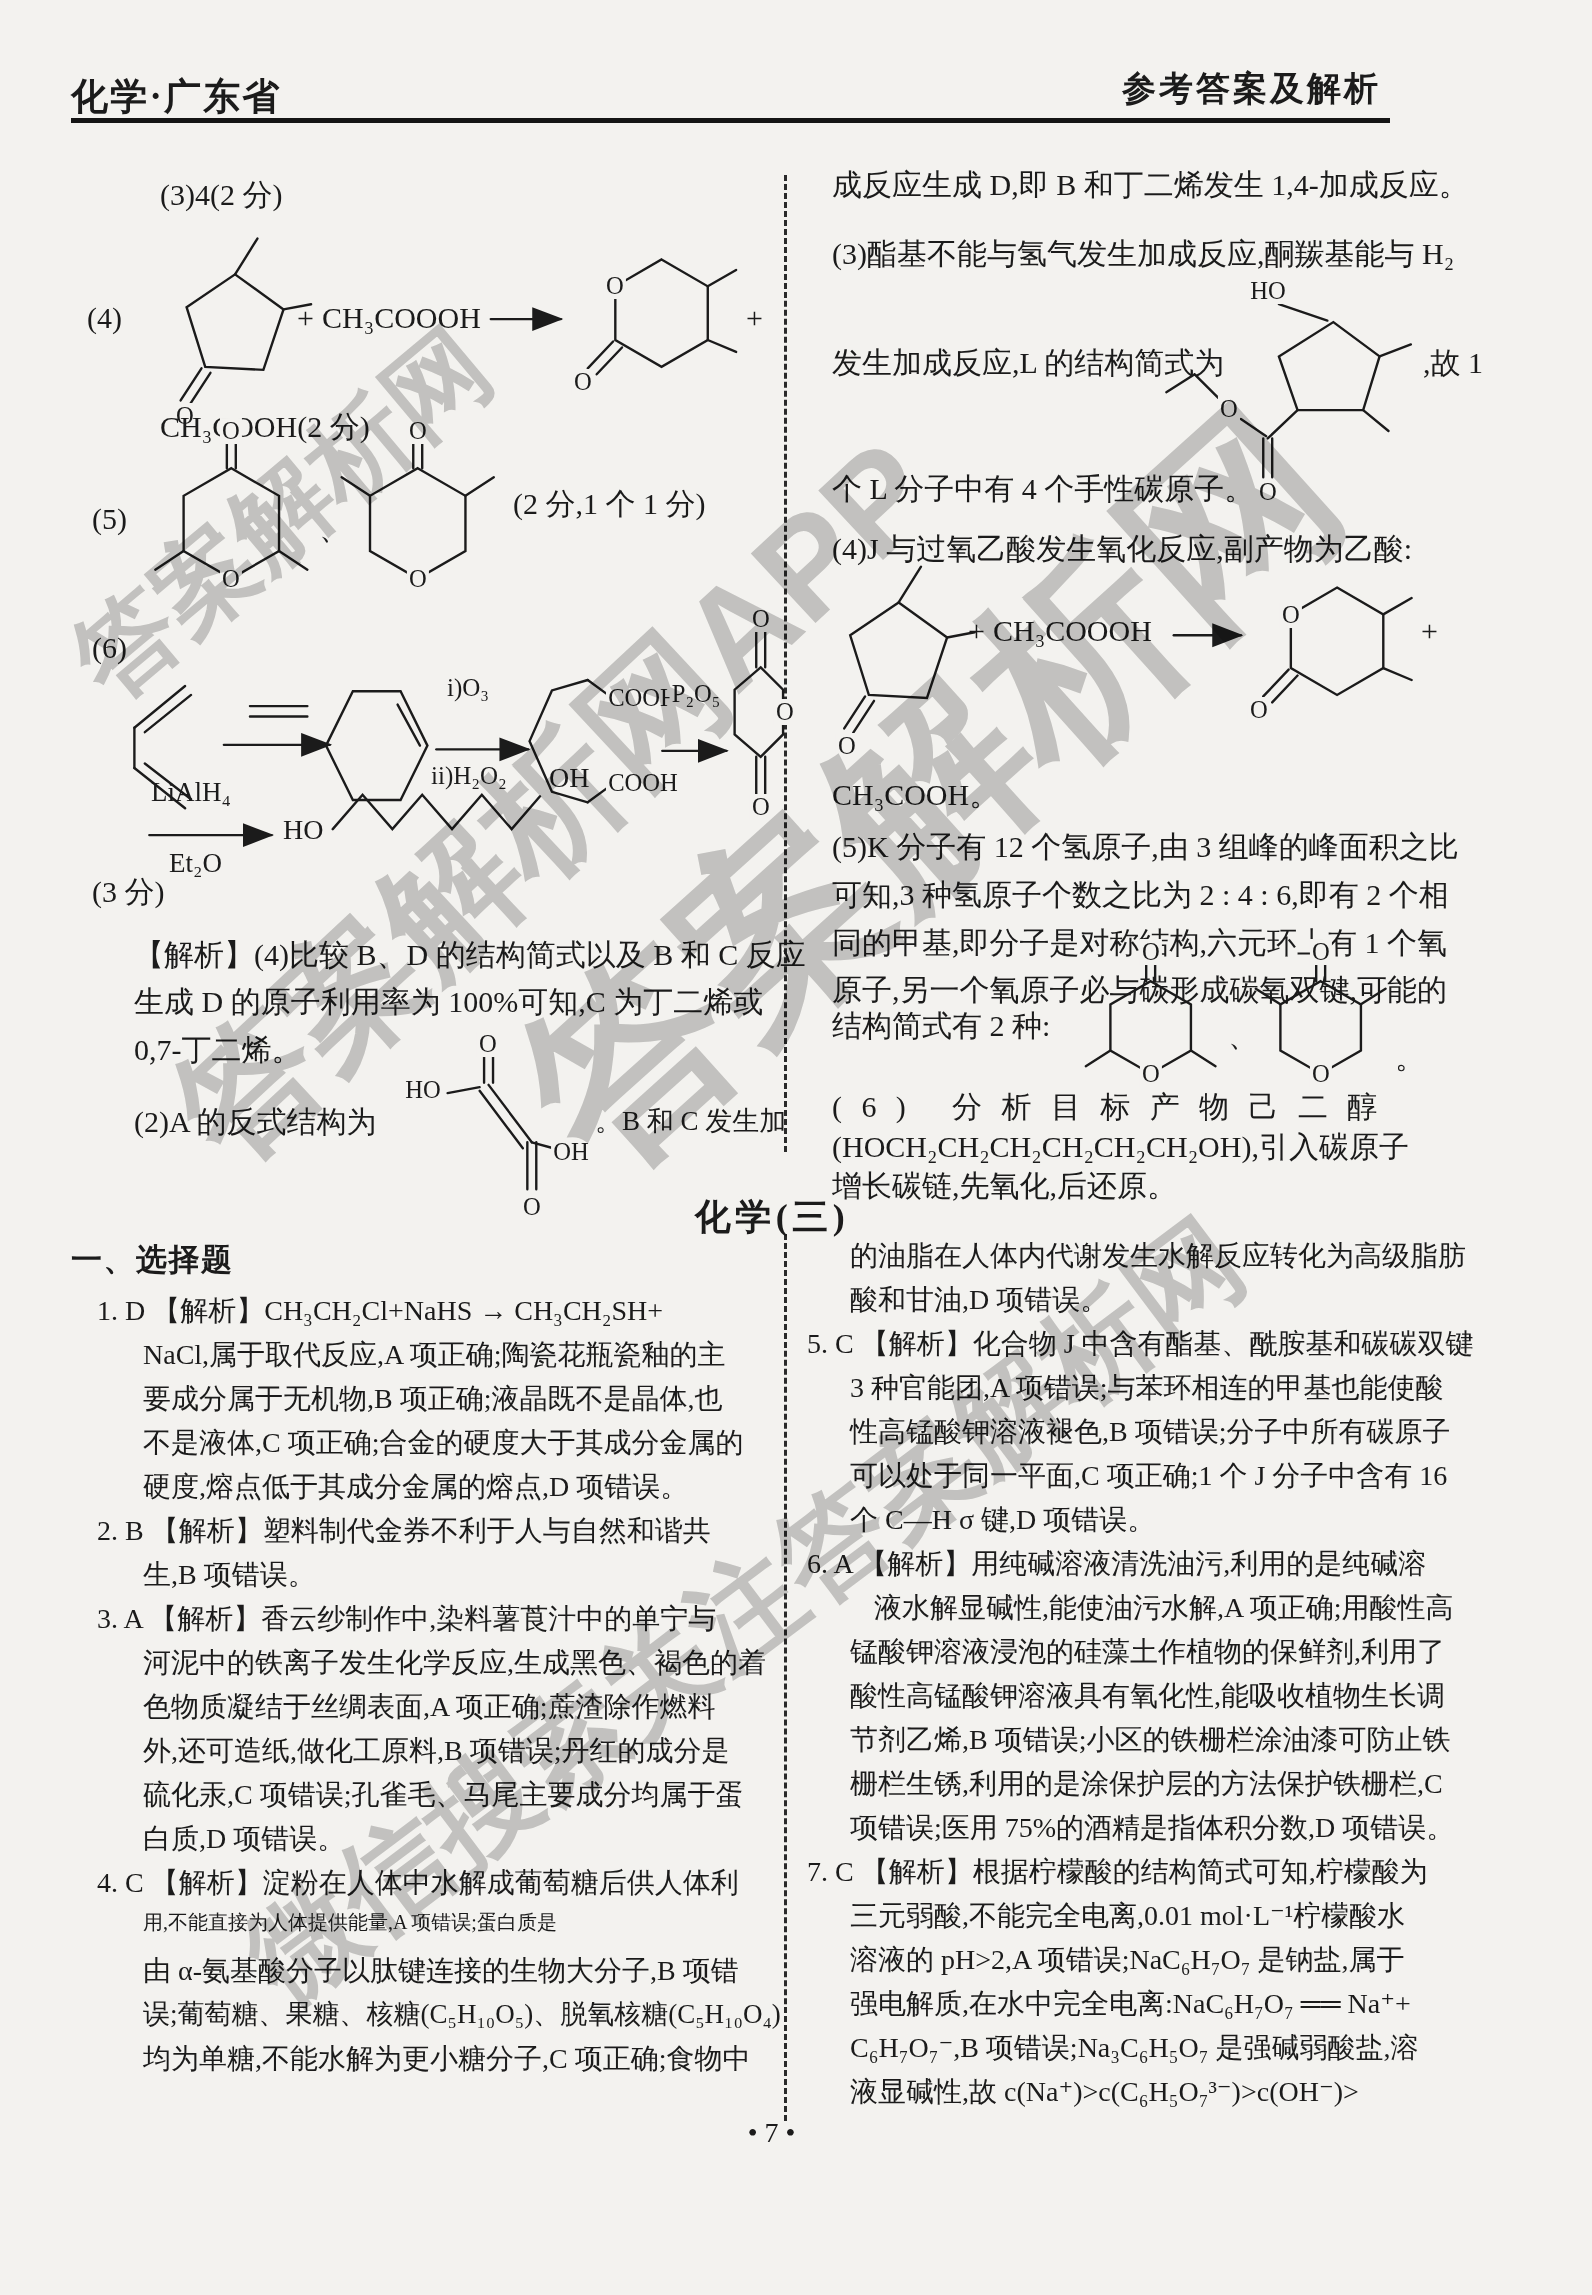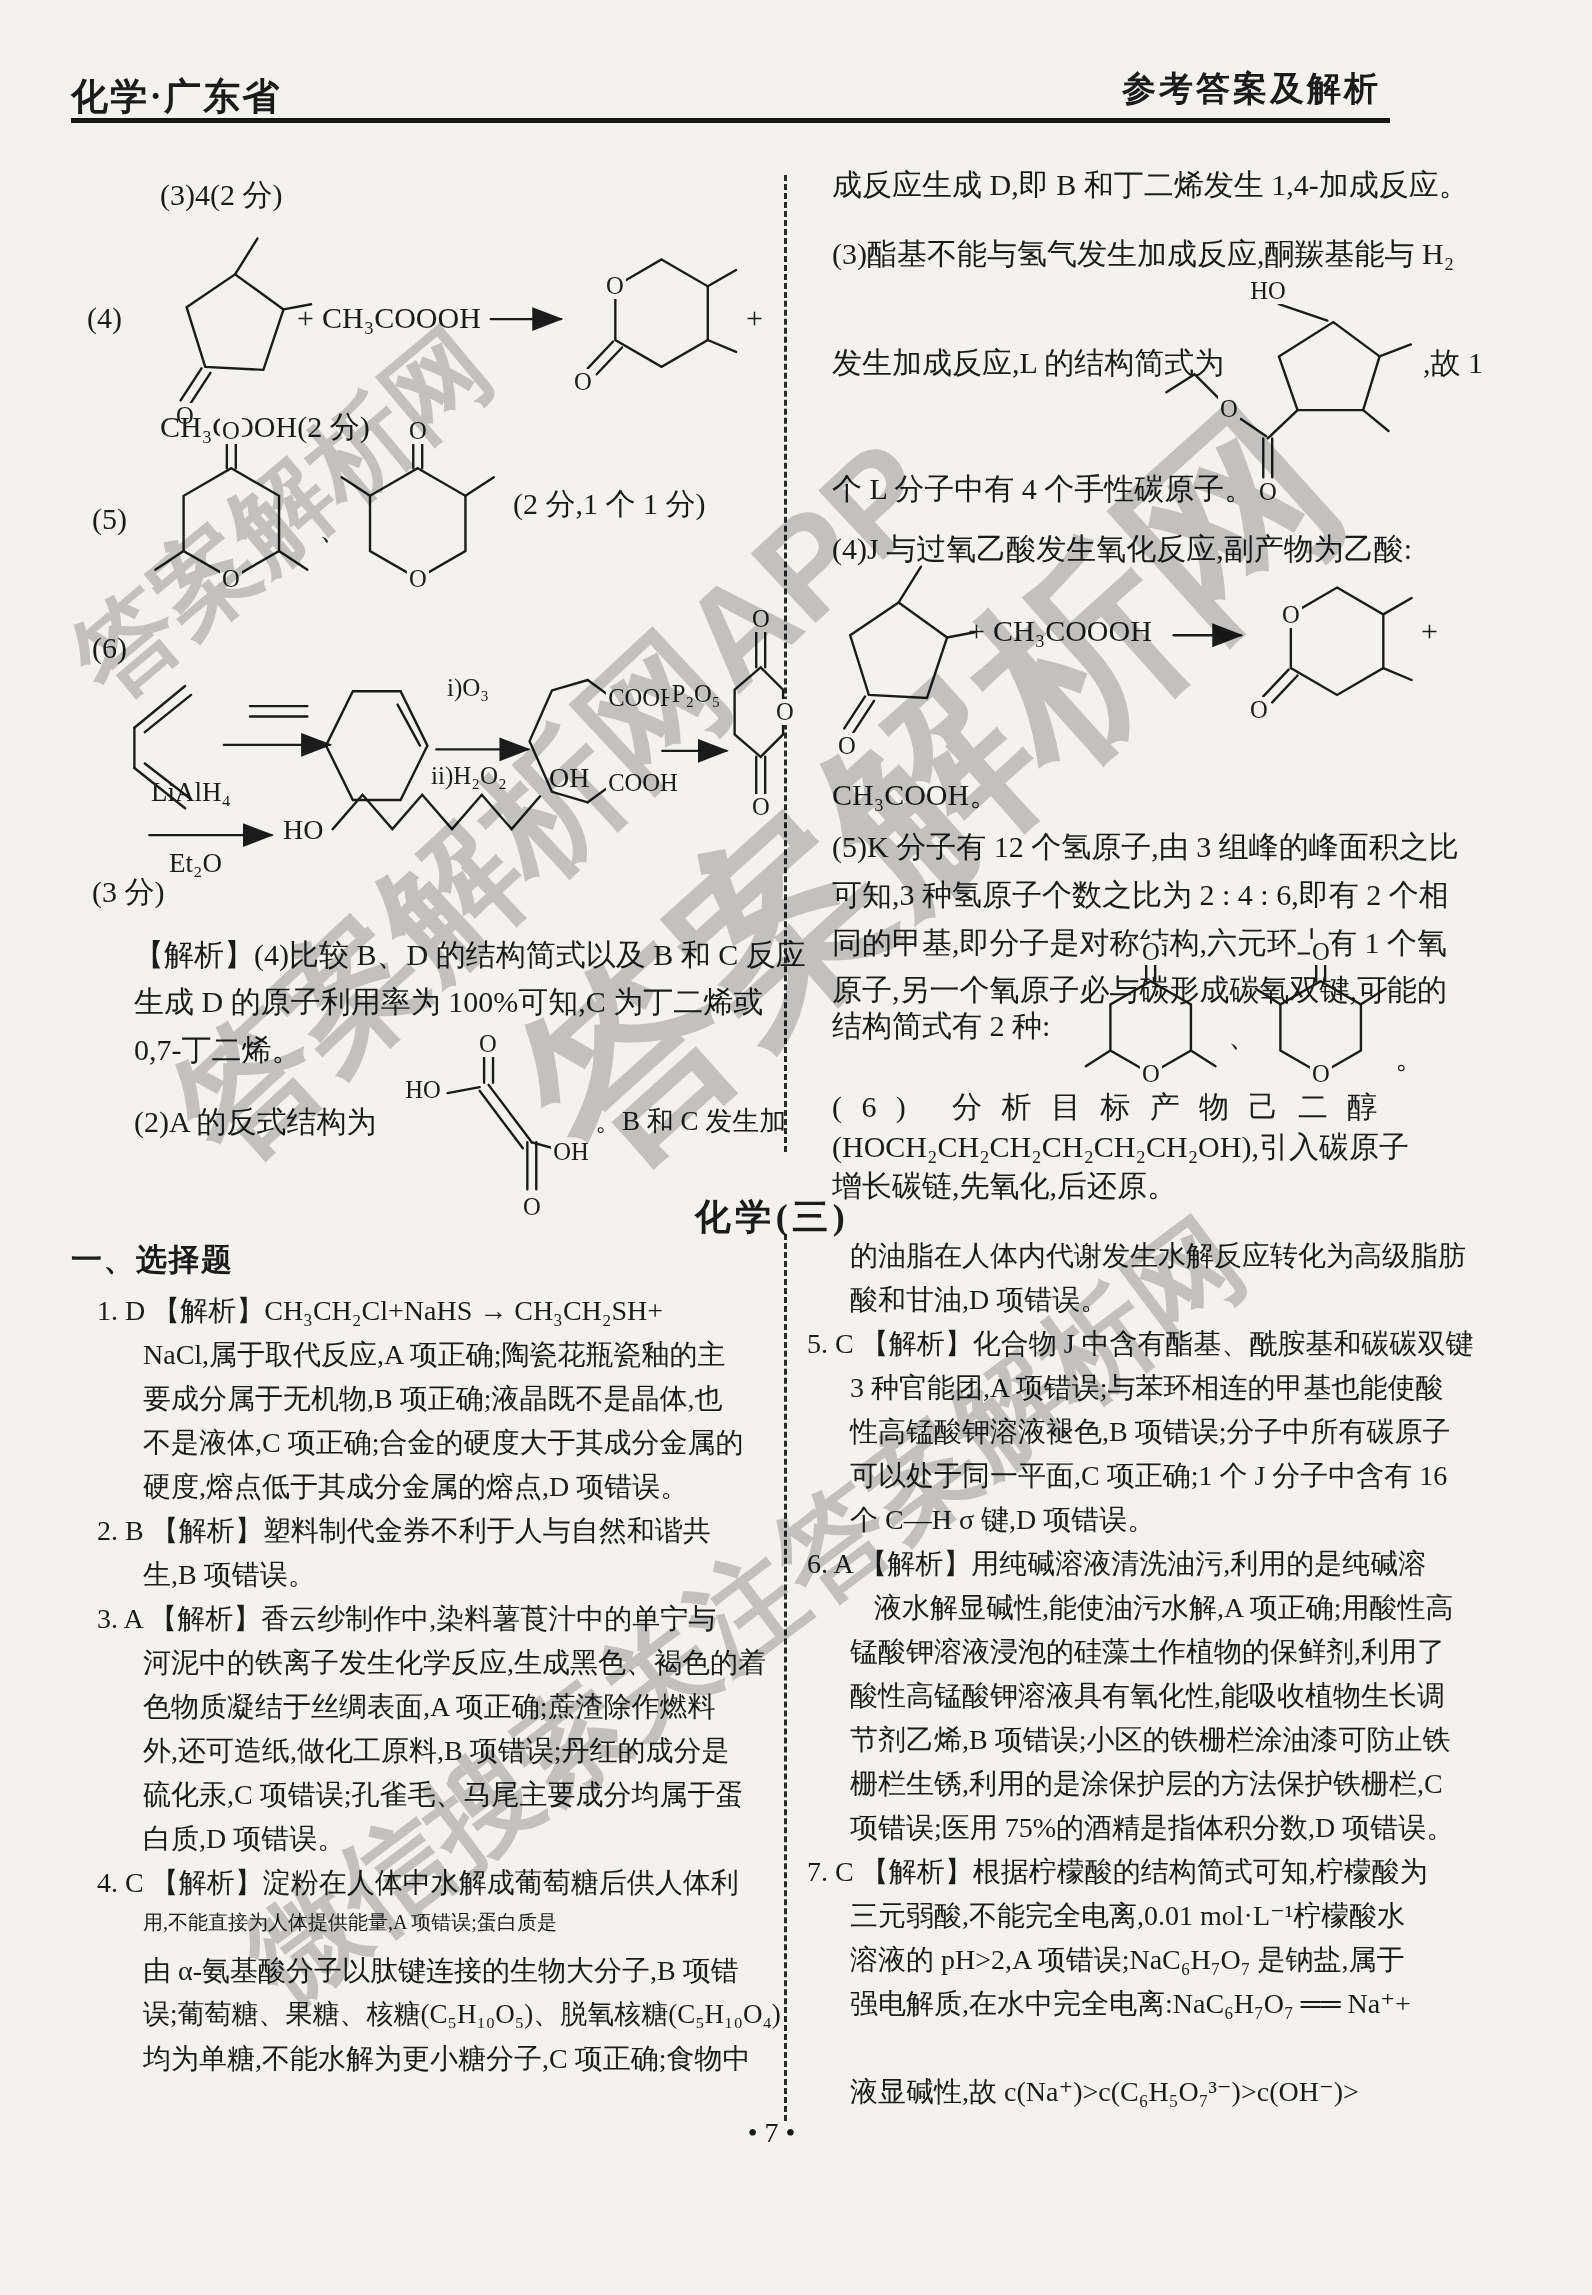--- a/index.html
+++ b/index.html
@@ -275,20 +275,21 @@
       <div class="t" style="left: 874px; top: 1591px; font-size: 28px;">液水解显碱性,能使油污水解,A 项正确;用酸性高</div>
       <div class="t" style="left: 850px; top: 1635px; font-size: 28px;">锰酸钾溶液浸泡的硅藻土作植物的保鲜剂,利用了</div>
       <div class="t" style="left: 850px; top: 1679px; font-size: 28px;">酸性高锰酸钾溶液具有氧化性,能吸收植物生长调</div>
       <div class="t" style="left: 850px; top: 1723px; font-size: 28px;">节剂乙烯,B 项错误;小区的铁栅栏涂油漆可防止铁</div>
       <div class="t" style="left: 850px; top: 1767px; font-size: 28px;">栅栏生锈,利用的是涂保护层的方法保护铁栅栏,C</div>
       <div class="t" style="left: 850px; top: 1811px; font-size: 28px;">项错误;医用 75%的酒精是指体积分数,D 项错误。</div>
       <div class="t" style="left: 807px; top: 1855px; font-size: 28px;">7. C 【解析】根据柠檬酸的结构简式可知,柠檬酸为</div>
       <div class="t" style="left: 850px; top: 1899px; font-size: 28px;">三元弱酸,不能完全电离,0.01 mol·L⁻¹柠檬酸水</div>
       <div class="t" style="left: 850px; top: 1943px; font-size: 28px;">溶液的 pH&gt;2,A 项错误;NaC₆H₇O₇ 是钠盐,属于</div>
       <div class="t" style="left: 850px; top: 1987px; font-size: 28px;">强电解质,在水中完全电离:NaC₆H₇O₇ ══ Na⁺+</div>
+      <div class="t" style="left: 850px; top: 2031px; font-size: 28px;">C₆H₇O₇⁻,B 项错误;Na₃C₆H₅O₇ 是强碱弱酸盐,溶</div>
       <div class="t" style="left: 850px; top: 2075px; font-size: 28px;">液显碱性,故 c(Na⁺)&gt;c(C₆H₅O₇³⁻)&gt;c(OH⁻)&gt;</div>
     </div>
 
 <div class="wm" style="left: 283px; top: 515px; font-size: 101px; transform: translate(-50%, -50%) rotate(-40deg);">答案解析网</div>
     <div class="wm" style="left: 556px; top: 802px; font-size: 138px; transform: translate(-50%, -50%) rotate(-43deg);">答案解析网APP</div>
     <div class="wm" style="left: 932px; top: 791px; font-size: 201px; transform: translate(-50%, -50%) rotate(-42deg);">答案解析网</div>
     <div class="wm" style="left: 746px; top: 1611px; font-size: 110px; transform: translate(-50%, -50%) rotate(-37deg);">微信搜索关注答案解析网</div>
   </div>
 
 

